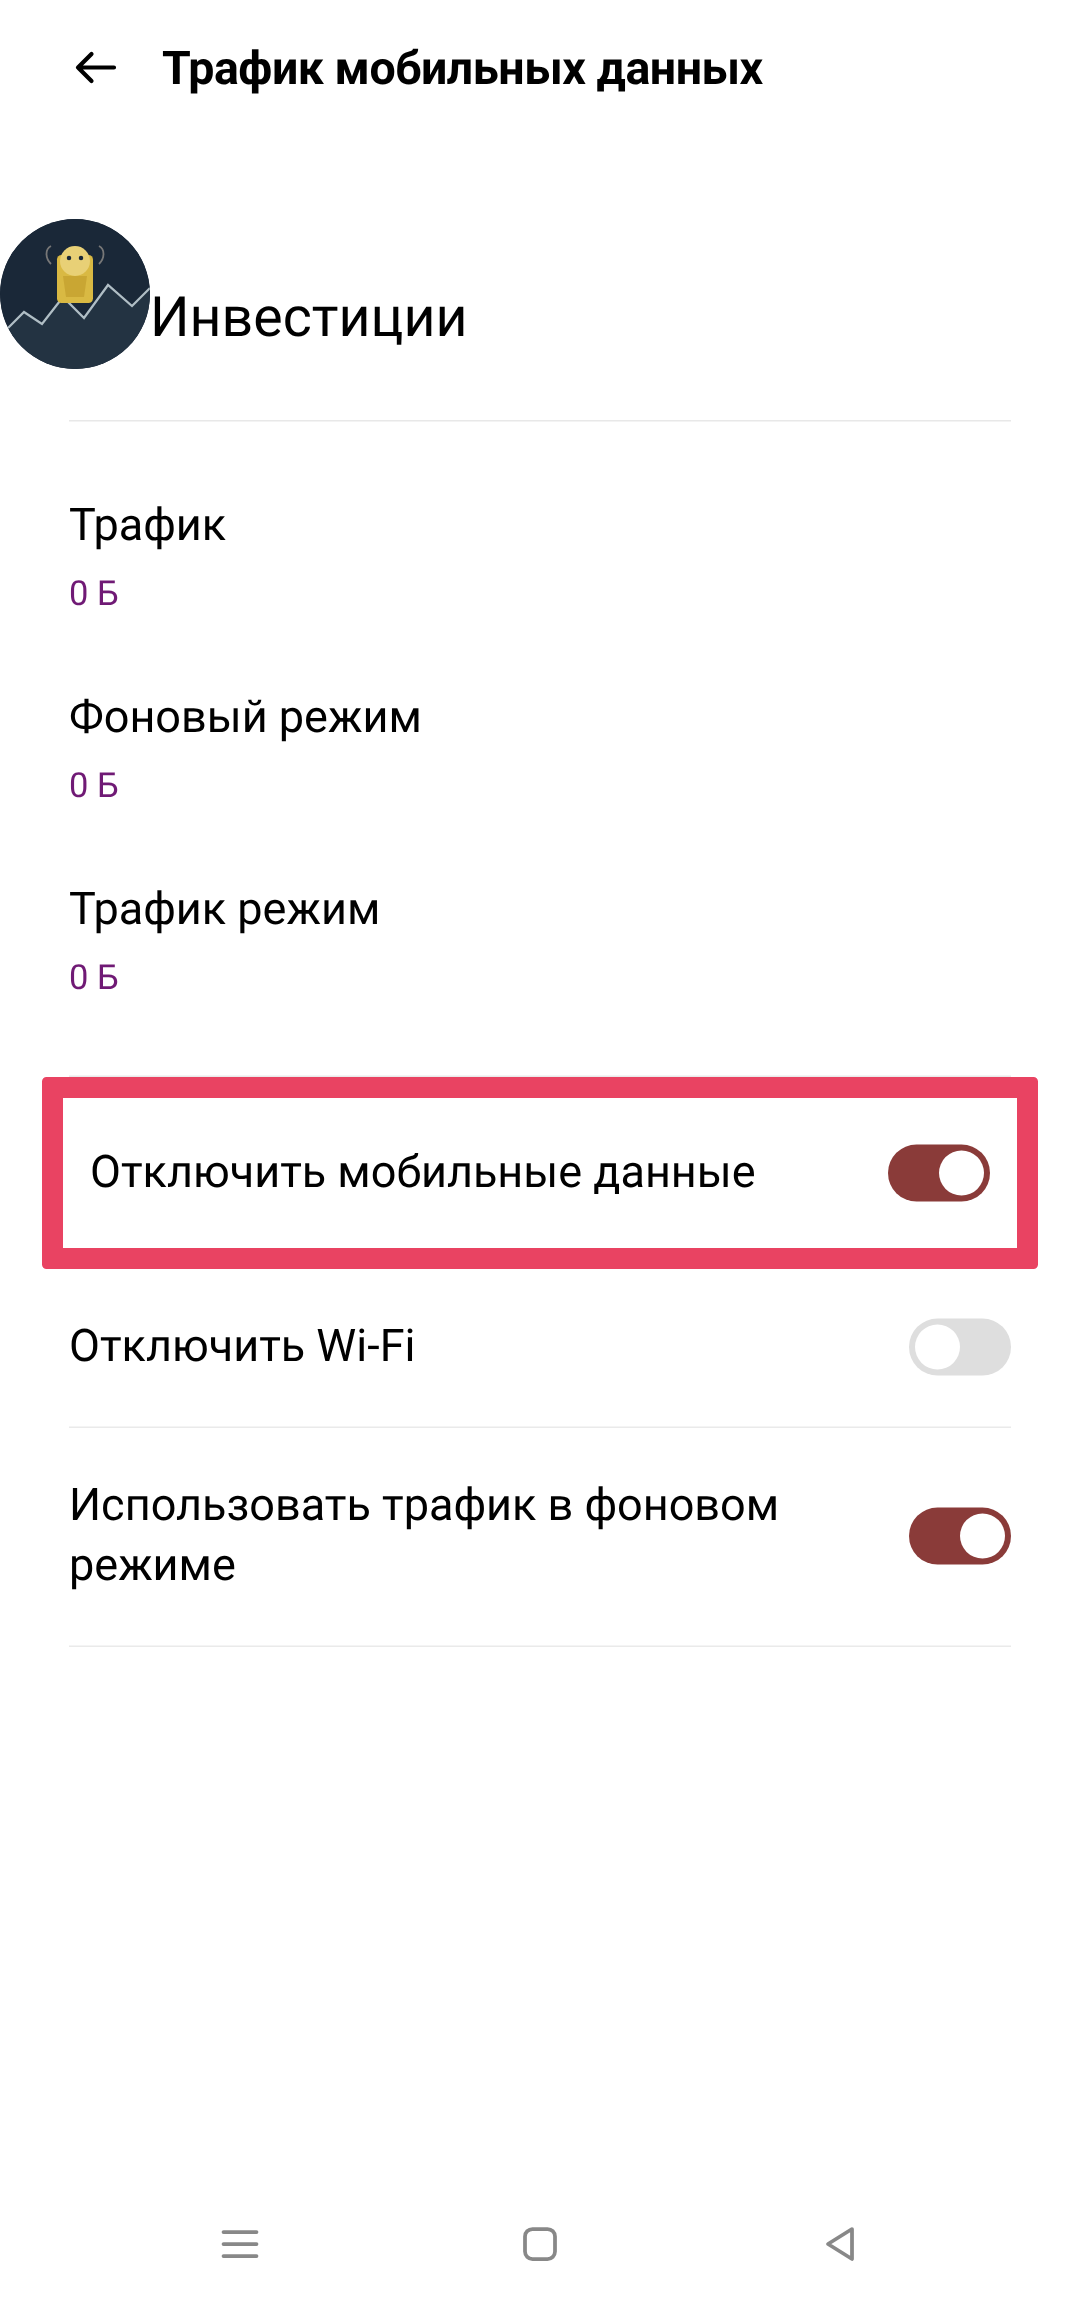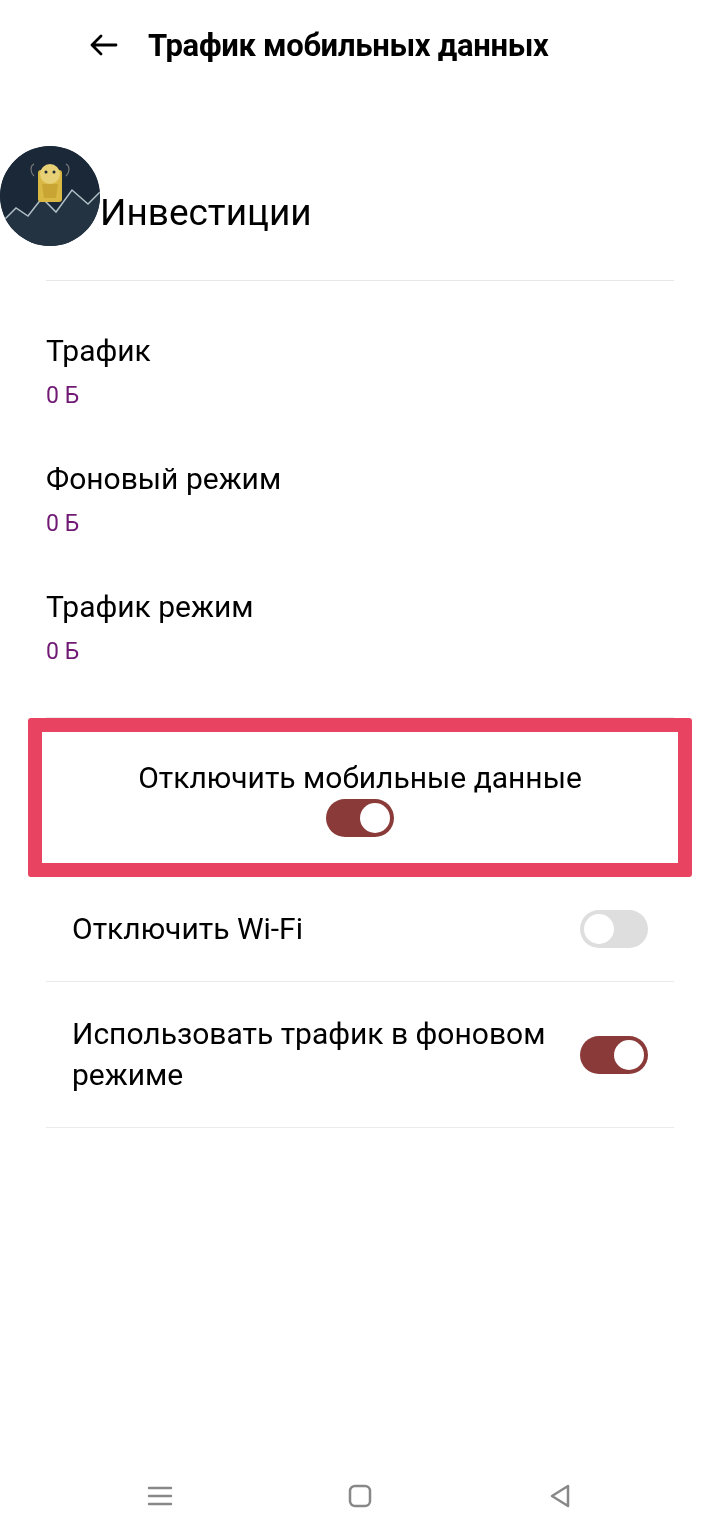--- a/index.html
+++ b/index.html
@@ -14,21 +14,20 @@
       background: #ffffff;
       color: #000000;
       position: relative;
       overflow: hidden;
     }
     .header {
       display: flex;
       align-items: center;
       padding: 0 44px;
       height: 90px;
-      margin-left: 40px;
     }
     .back-arrow {
       width: 40px;
       height: 40px;
       display: flex;
       align-items: center;
       justify-content: center;
       margin-right: 24px;
     }
     .header-title {
@@ -80,21 +79,21 @@
       font-size: 23px;
       color: #701a75;
     }
     .toggles-section {
       padding: 0 0;
     }
     .toggle-row {
       display: flex;
       align-items: center;
       justify-content: space-between;
-      padding: 32px 72px;
+      padding: 32px 46px;
       min-height: 100px;
     }
     .toggle-label {
       font-size: 30px;
       font-weight: 400;
       color: #000;
       max-width: 480px;
       line-height: 1.35;
     }
     .toggle-switch {
@@ -124,21 +123,20 @@
     .toggle-switch.off .toggle-knob {
       left: 4px;
     }
     .highlight-box {
       border: 14px solid #e94362;
       margin: 0 28px;
       border-radius: 3px;
     }
     .highlight-box .toggle-row {
       padding: 26px 18px;
-      flex-direction: column;
     }
     .nav-bar {
       position: absolute;
       bottom: 0;
       left: 0;
       right: 0;
       height: 78px;
       display: flex;
       align-items: center;
       justify-content: space-around;

